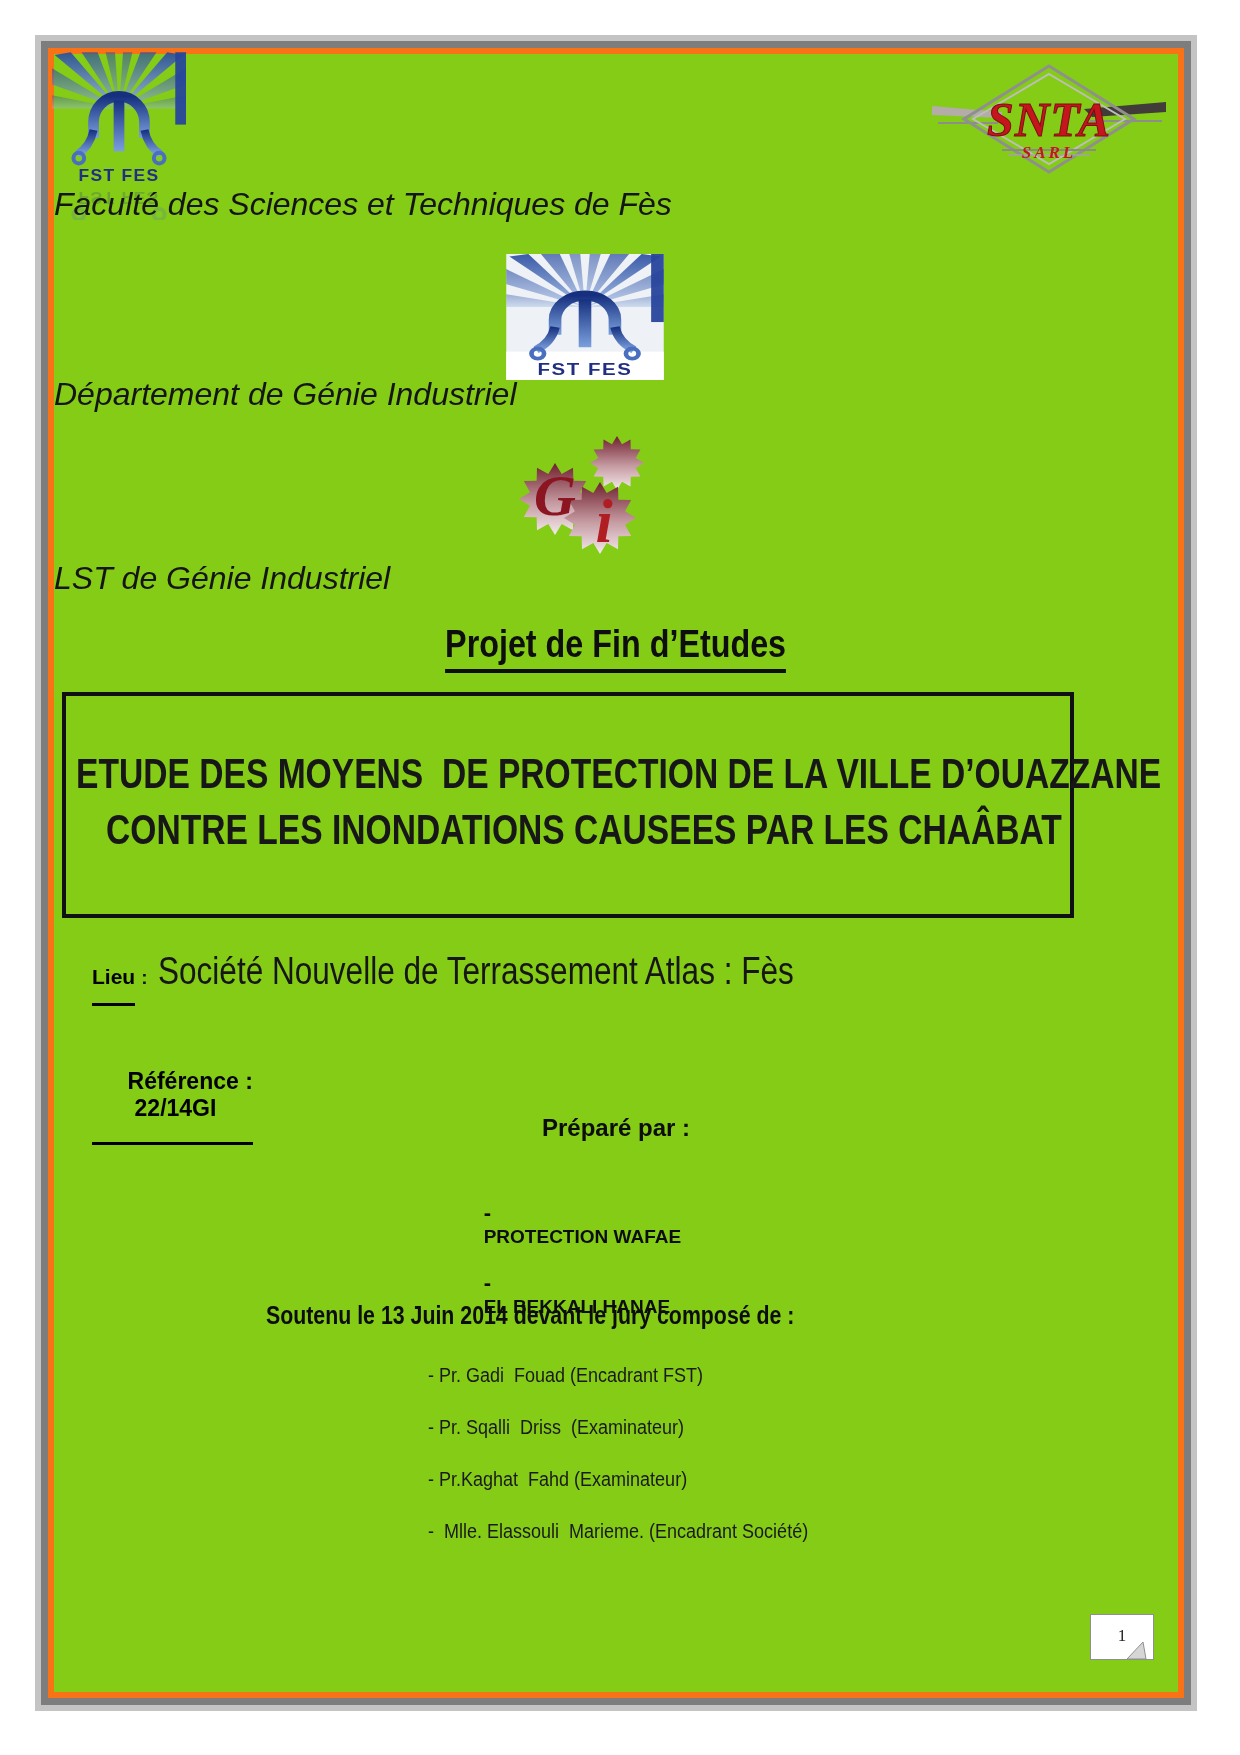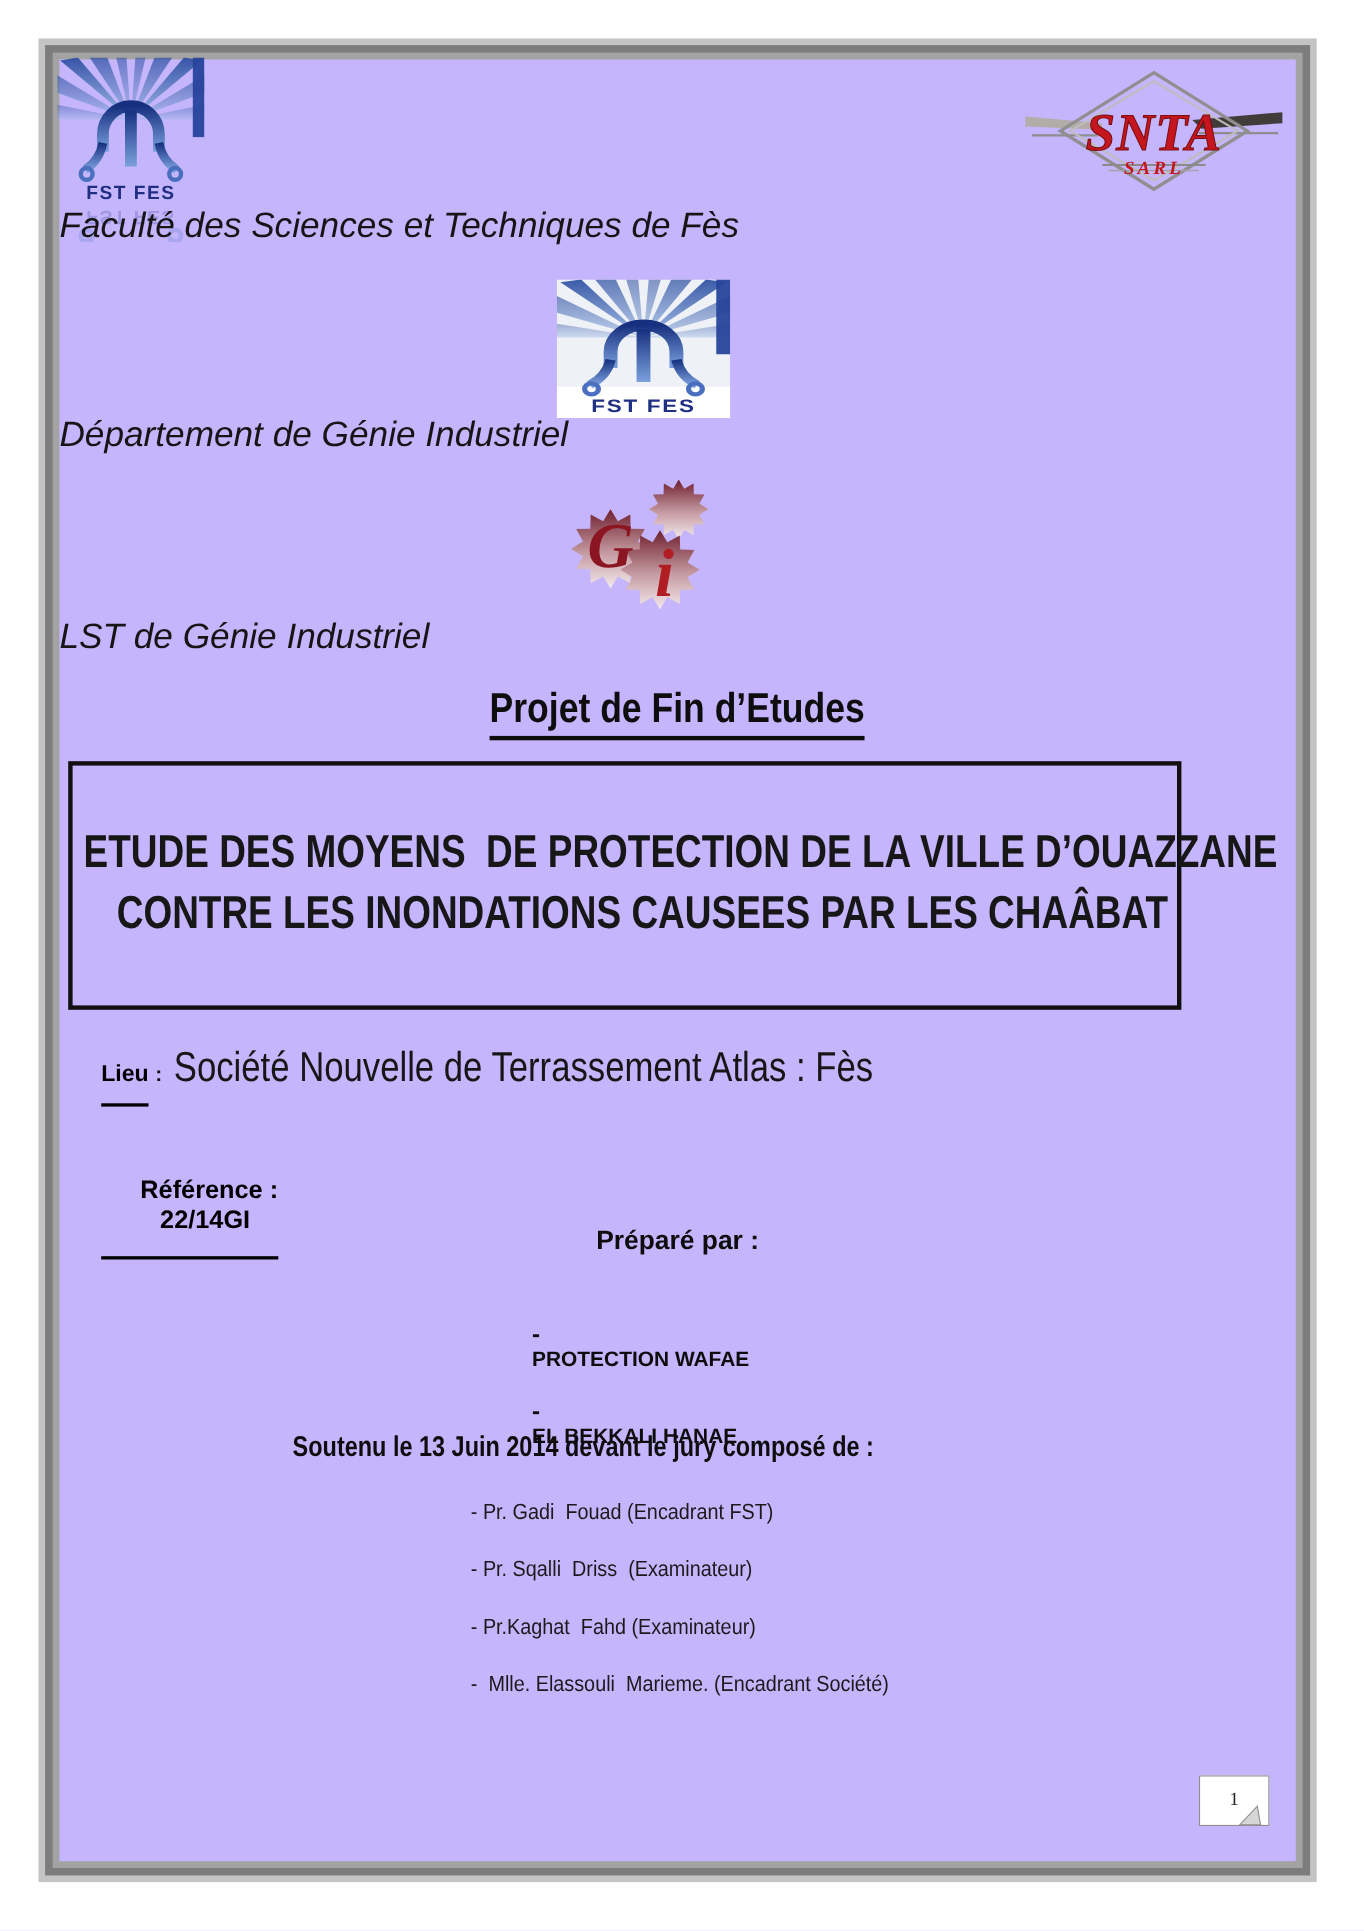--- a/index.html
+++ b/index.html
@@ -1,19 +1,19 @@
 <!DOCTYPE html>
 <html><head>
 <meta charset="utf-8">
 <style>
   html,body{margin:0;padding:0;background:#ffffff;}
   body{width:1240px;height:1755px;font-family:"Liberation Sans",sans-serif;color:#111;}
   .sheet{position:relative;width:1240px;height:1755px;overflow:hidden;background:#fff;}
   .page{position:absolute;left:48px;top:48px;width:1136px;height:1650px;box-sizing:border-box;
-        border:6px solid #a3a3a3;outline:7px solid #7d7d7d;box-shadow:0 0 0 13px #c4c4c4;background:#c4b5fd;}
+        border:6px solid #f97316;outline:7px solid #7d7d7d;box-shadow:0 0 0 13px #c4c4c4;background:#84cc16;}
   .abs{position:absolute;}
 
   
   .corner-logo{left:-2px;top:-2px;width:134px;height:168px;overflow:hidden;}
   .snta-logo{left:878px;top:10px;width:234px;height:112px;}
   .center-logo{left:452px;top:200px;width:158px;height:126px;}
   .gi-logo{left:438px;top:370px;width:172px;height:140px;}
 
   
   .centerline{left:0;width:100%;font-style:italic;font-size:32px;line-height:40px;color:#151515;}
@@ -31,21 +31,21 @@
        font-size:42px;font-weight:bold;color:#171717;line-height:56px;transform:scaleX(.8);}
 
   .lieu-row{left:38px;top:896px;display:flex;align-items:baseline;white-space:pre;}
   .lieu-label{font-size:21px;font-weight:bold;border-bottom:3px solid #000;padding-bottom:14px;color:#000;}
   .lieu-colon{font-size:19px;font-weight:bold;margin:0 10px 0 6px;}
   .lieu-value{font-size:38px;color:#161616;display:inline-block;transform:scaleX(.83);transform-origin:left bottom;white-space:pre;}
 
   .reference-row{left:38px;top:996px;}
   .reference-underline{display:inline-block;border-bottom:3px solid #000;padding-bottom:2px;white-space:pre;}
   .reference-label,.reference-value{font-size:23px;font-weight:bold;color:#000;}
-  .reference-value{margin-left:18px;}
+  .reference-value{margin-left:7px;}
 
   .prepared-heading{top:1060px;left:0;width:100%;text-align:center;font-size:24px;font-weight:bold;color:#0d0d0d;}
 
   .author-row{left:398px;white-space:pre;font-size:19px;font-weight:bold;color:#0d0d0d;}
   .author-row .dash{font-weight:bold;font-size:22px;margin-right:9px;}
   .author-1{top:1124px;}
   .author-2{top:1194px;}
   .author-2 .dash{margin-right:13px;}
 
   .defense-heading{left:212px;top:1246px;font-size:26px;font-weight:bold;color:#0d0d0d;white-space:pre;

